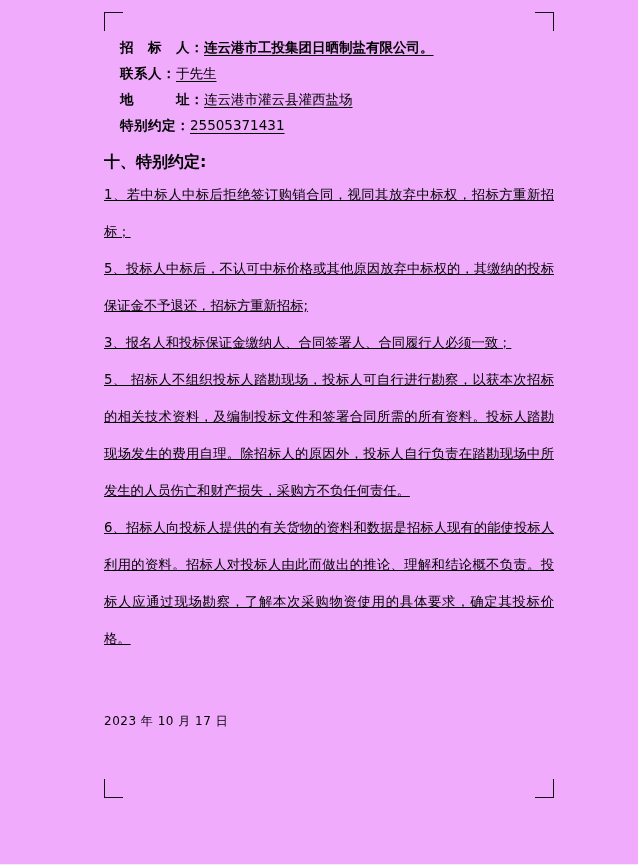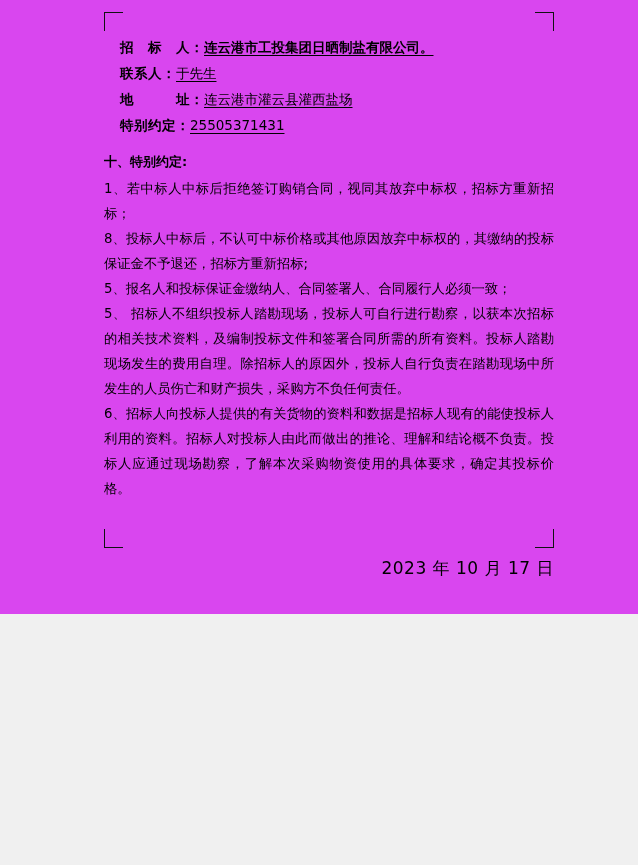--- a/index.html
+++ b/index.html
@@ -3,22 +3,22 @@
 <meta charset="utf-8">
 <style>
   html, body {
     margin: 0;
     padding: 0;
     background: #f0f0f0;
   }
   .page {
     position: relative;
     width: 638px;
-    height: 614px;
-    background: #d946ef;
+    height: 864px;
+    background: #f0abfc;
     overflow: hidden;
     font-family: "DejaVu Sans", "Liberation Sans", sans-serif;
     color: #000000;
   }
   
   .mark {
     position: absolute;
     width: 18px;
     height: 18px;
   }
@@ -48,37 +48,38 @@
     font-weight: bold;
     letter-spacing: 0.5px;
   }
   .addr-value {
     text-decoration: underline;
     text-underline-offset: 3px;
   }
   .addr-value.bold { font-weight: bold; }
 
   .section-title {
-    font-size: 13px;
+    font-size: 16px;
     font-weight: bold;
     line-height: 28px;
     margin-top: 6px;
   }
 
   .para {
     font-size: 13.3px;
-    line-height: 25px;
+    line-height: 37px;
     text-align: justify;
     text-justify: inter-ideograph;
+    text-decoration: underline;
   }
 
   .date {
     margin-top: 56px;
-    text-align: right;
-    font-size: 17px;
+    text-align: left;
+    font-size: 12px;
     letter-spacing: 0.5px;
   }
 </style>
 </head>
 <body>
 
 <div class="page">
 
   <div class="mark tl"></div>
   <div class="mark tr"></div>
@@ -103,21 +104,21 @@
 
       <div class="addr-line">
         <span class="addr-label">特别约定：</span><span class="addr-value">25505371431</span>
       </div>
 
     </div>
 
     <div class="section-title">十、特别约定:</div>
 
     <div class="para">1、若中标人中标后拒绝签订购销合同，视同其放弃中标权，招标方重新招标；</div>
-    <div class="para">8、投标人中标后，不认可中标价格或其他原因放弃中标权的，其缴纳的投标保证金不予退还，招标方重新招标;</div>
-    <div class="para">5、报名人和投标保证金缴纳人、合同签署人、合同履行人必须一致；</div>
+    <div class="para">5、投标人中标后，不认可中标价格或其他原因放弃中标权的，其缴纳的投标保证金不予退还，招标方重新招标;</div>
+    <div class="para">3、报名人和投标保证金缴纳人、合同签署人、合同履行人必须一致；</div>
     <div class="para">5、 招标人不组织投标人踏勘现场，投标人可自行进行勘察，以获本次招标的相关技术资料，及编制投标文件和签署合同所需的所有资料。投标人踏勘现场发生的费用自理。除招标人的原因外，投标人自行负责在踏勘现场中所发生的人员伤亡和财产损失，采购方不负任何责任。</div>
     <div class="para">6、招标人向投标人提供的有关货物的资料和数据是招标人现有的能使投标人利用的资料。招标人对投标人由此而做出的推论、理解和结论概不负责。投标人应通过现场勘察，了解本次采购物资使用的具体要求，确定其投标价格。</div>
 
     <div class="date">2023 年 10 月 17 日</div>
 
   </div>
 </div>
 
 </body></html>

